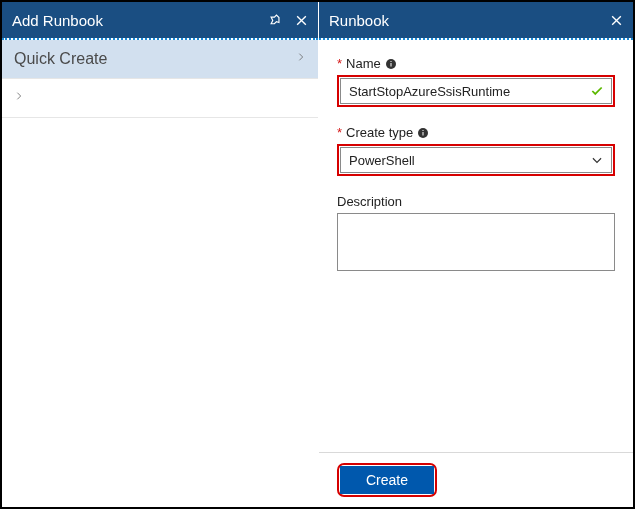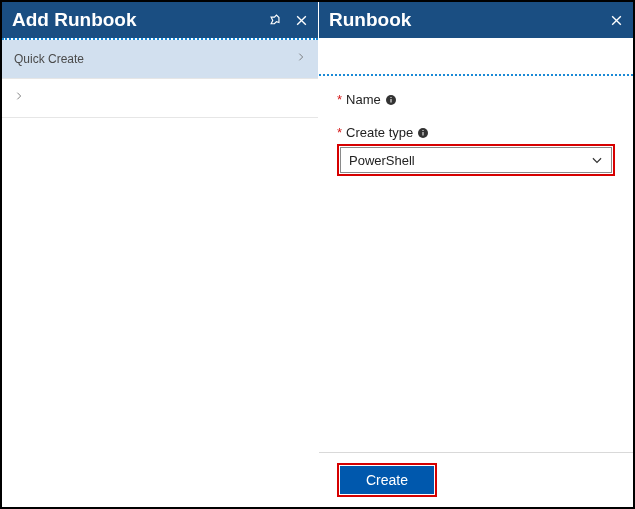--- a/index.html
+++ b/index.html
@@ -10,49 +10,49 @@
     display: flex;
     border: 2px solid #000;
   }
   .blade {
     display: flex;
     flex-direction: column;
     border-right: 1px solid #fff;
     height: 100%;
   }
   .blade-left { width: 317px; }
-  .blade-right { flex: 1; border-right: none; gap: 36px; }
+  .blade-right { flex: 1; border-right: none; }
   .blade-header {
     background: #1a4e82;
     color: #fff;
     height: 36px;
     display: flex;
     align-items: center;
     padding: 0 10px;
   }
-  .blade-header .title { flex: 1; font-size: 19px; font-weight: 700; }
+  .blade-header .title { flex: 1; font-size: 15px; font-weight: 400; }
   .blade-header .hicons { display: flex; gap: 14px; align-items: center; }
   .blade-header .icon-btn { cursor: pointer; display: inline-flex; }
   .blade-body {
     flex: 1;
     border-top: 2px dotted #1a8ad6;
     background: #fff;
     overflow: hidden;
     position: relative;
   }
   .list-item {
     display: flex;
     align-items: center;
     padding: 10px 12px;
     border-bottom: 1px solid #e6e6e6;
     cursor: pointer;
   }
   .list-item.selected { background: #d2e0ef; }
   .list-item .texts { flex: 1; }
-  .list-item .small { font-size: 12px; color: #4a4a4a; }
+  .list-item .small { font-size: 16px; color: #4a4a4a; }
   .list-item .big { font-size: 14.5px; color: #111; margin-top: 2px; }
   .list-item .chev { color: #777; }
   .form {
     padding: 16px 18px 70px 18px;
     font-size: 13px;
     color: #222;
   }
   .field { margin-bottom: 18px; }
   .field-label { font-size: 13px; color: #222; display: flex; align-items: center; gap: 4px; margin-bottom: 4px;}
   .req { color: #d41818; }
@@ -168,20 +168,30 @@
             <span class="req">*</span>
             <span>Name</span>
             <span class="info-icon">
               <svg width="12" height="12" viewBox="0 0 24 24" fill="#333">
                   <circle cx="12" cy="12" r="10" fill="#333"></circle>
                   <rect x="11" y="10" width="2" height="7" fill="#fff"></rect>
                   <rect x="11" y="6" width="2" height="2" fill="#fff"></rect>
                 </svg>
             </span>
           </div>
+          <div class="highlight">
+            <div class="input-wrap">
+              <input type="text" class="text-input" value="StartStopAzureSsisRuntime" style="">
+              <span class="input-adorn">
+                <svg width="14" height="14" viewBox="0 0 24 24" fill="none" stroke="#5cb800" stroke-width="3">
+                    <path d="M4 12l5 5L20 6"></path>
+                  </svg>
+              </span>
+            </div>
+          </div>
         </div>
 
         <div class="field">
           <div class="field-label">
             <span class="req">*</span>
             <span>Create type</span>
             <span class="info-icon">
               <svg width="12" height="12" viewBox="0 0 24 24" fill="#333">
                   <circle cx="12" cy="12" r="10" fill="#333"></circle>
                   <rect x="11" y="10" width="2" height="7" fill="#fff"></rect>
@@ -194,24 +204,30 @@
               <div class="select-input" style="line-height:22px;">PowerShell</div>
               <span class="input-adorn">
                 <svg width="14" height="14" viewBox="0 0 24 24" fill="none" stroke="#333" stroke-width="2">
                     <path d="M5 9l7 7 7-7"></path>
                   </svg>
               </span>
             </div>
           </div>
         </div>
 
+        <div class="field">
+          <div class="field-label">
+            <span>Description</span>
+          </div>
+          <textarea class="textarea" style=""></textarea>
+        </div>
 
       </div>
 
       <div class="footer">
-        <span class="highlight" style="display:inline-block;">
+        <span class="highlight" style="display:inline-block;border-radius:7px;">
           <button class="create-btn">Create</button>
         </span>
       </div>
     </div>
   </div>
 
 </div>
 
 </body></html>

